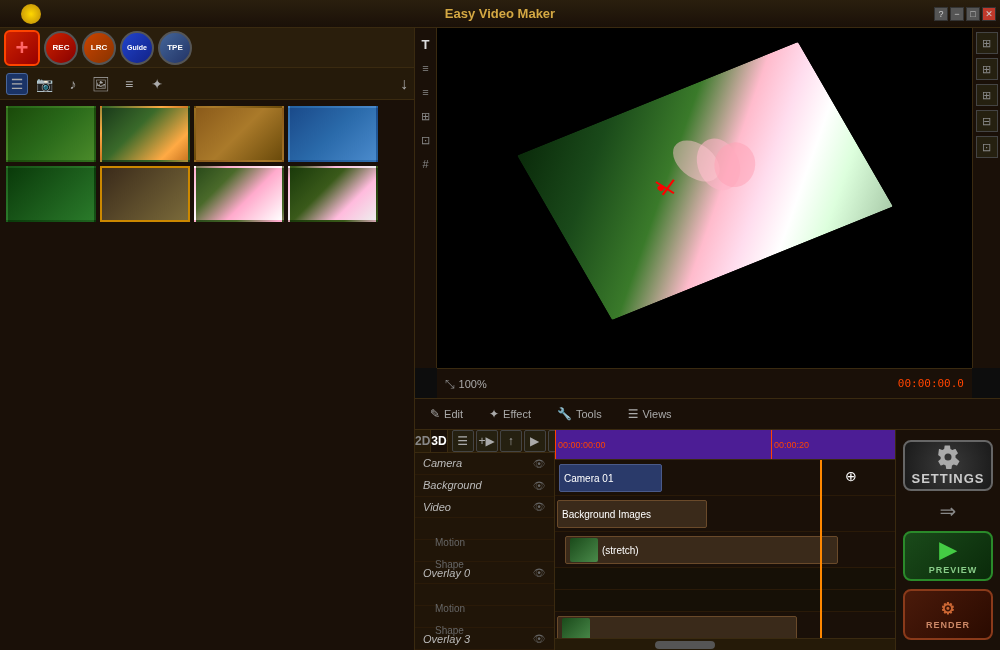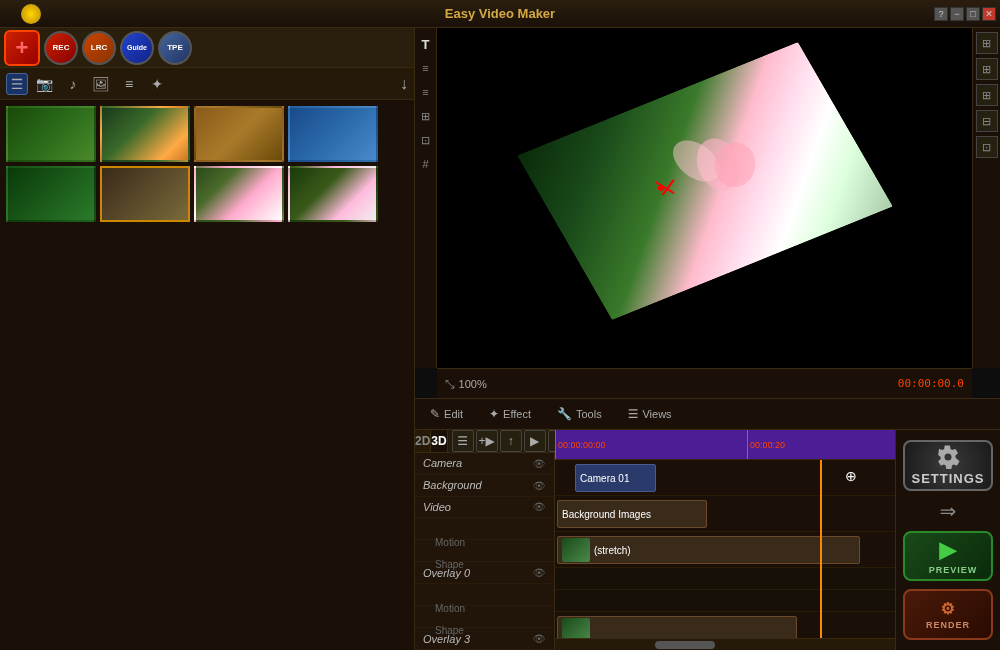--- a/index.html
+++ b/index.html
@@ -699,40 +699,40 @@
         <div class="track-label">
           <span class="track-label-text">Overlay 3</span>
           <div class="track-eye">👁</div>
         </div>
       </div>
 
       <div id="timeline-content">
 
         <div id="timeline-ruler">
           <div class="ruler-mark red" style="left:0px;">00:00:00:00</div>
-          <div class="ruler-mark red" style="left:192px;">00:00:20</div>
+          <div class="ruler-mark red" style="left:216px;">00:00:20</div>
 
         </div>
 
         <div id="timeline-tracks" style="position:relative;">
 
           <div id="timeline-playhead"></div>
 
           <div class="track-row">
-            <div class="track-clip camera" style="left:20px;width:81px;">Camera 01</div>
+            <div class="track-clip camera" style="left:4px;width:103px;">Camera 01</div>
 
             <div style="position:absolute;left:290px;top:8px;color:#fff;font-size:14px;">⊕</div>
           </div>
 
           <div class="track-row">
             <div class="track-clip video" style="left:2px;width:150px;">Background Images</div>
           </div>
 
           <div class="track-row">
-            <div class="track-clip video2" style="left:2px;width:303px;">
+            <div class="track-clip video2" style="left:10px;width:273px;">
               <div class="track-thumb"></div>
               <span>(stretch)</span>
             </div>
           </div>
 
           <div class="track-row sub" style="height:22px;background:#161006;"></div>
 
           <div class="track-row sub" style="height:22px;background:#161006;"></div>
 
           <div class="track-row">

